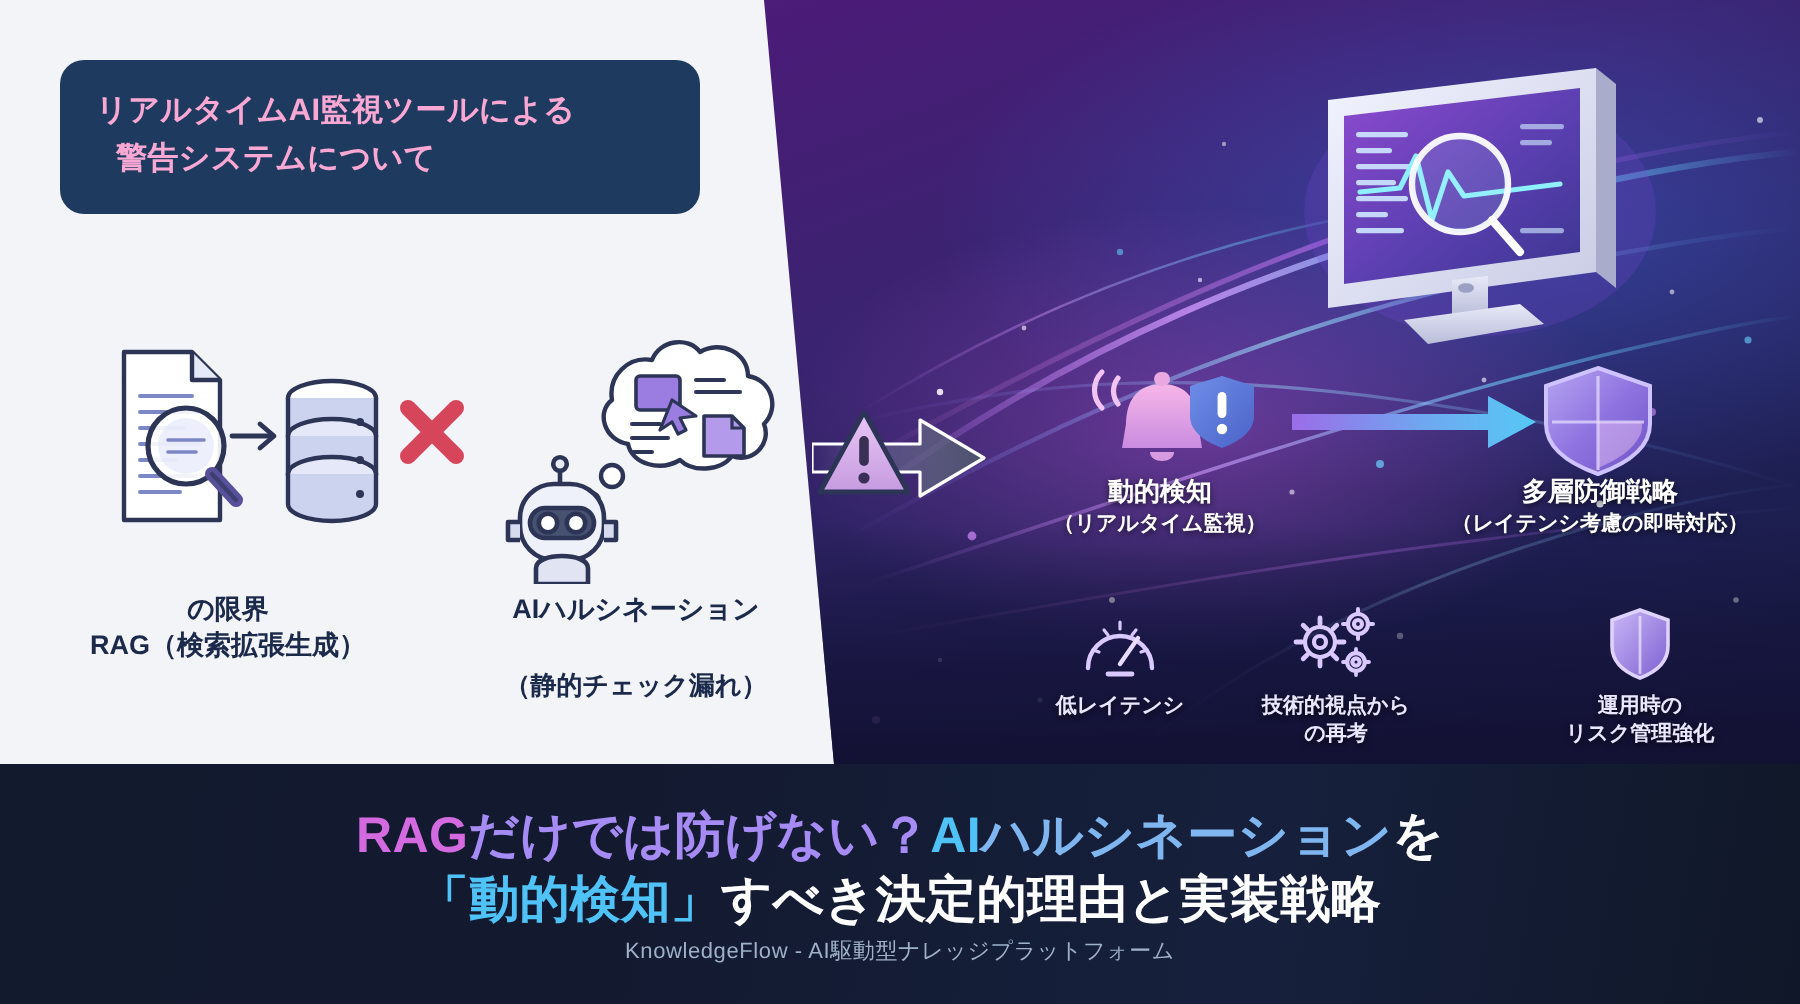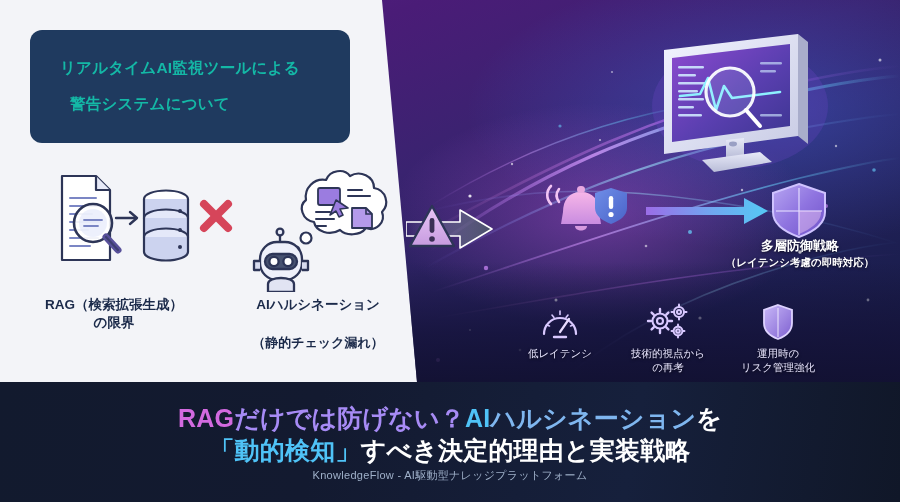--- a/index.html
+++ b/index.html
@@ -26,21 +26,21 @@
   
   .streaks{position:absolute;left:0;top:0;width:900px;height:382px;pointer-events:none;}
 
   
   .header-card{
     position:absolute;left:30px;top:30px;width:320px;
     background:#1f3a5f;border-radius:12px;padding:14px 18px 16px 18px;
     box-sizing:border-box;z-index:5;
   }
   .header-card p{
-    margin:12px;color:#14b8a6;font-weight:bold;font-size:15.5px;line-height:1.52;
+    margin:0;color:#f9a8d4;font-weight:bold;font-size:15.5px;line-height:1.52;
     letter-spacing:.2px;white-space:nowrap;
   }
   .header-card p.indent{padding-left:10px;}
 
   
   .illus{position:absolute;z-index:6;}
   #doc-db{left:52px;top:168px;}
   #redx{left:196px;top:196px;}
   #robot{left:244px;top:162px;}
   #warn-arrow{left:406px;top:198px;}
@@ -56,25 +56,25 @@
   .rcap .l1{font-weight:bold;font-size:13px;line-height:1.3;white-space:nowrap;
             text-shadow:0 1px 3px rgba(0,0,0,.65);}
   .rcap .l2{font-weight:bold;font-size:10.5px;line-height:1.35;white-space:nowrap;
             text-shadow:0 1px 3px rgba(0,0,0,.65);}
   #rcap-detect{left:480px;top:238px;width:200px;}
   #rcap-defense{left:688px;top:238px;width:224px;}
 
   
   .feat{position:absolute;z-index:7;text-align:center;width:120px;color:#e9e6ff;}
   .feat .ficon{height:40px;display:flex;align-items:center;justify-content:center;}
-  .feat .ftxt{font-weight:normal;font-size:10.5px;line-height:1.35;margin-top:4px;
+  .feat .ftxt{font-weight:bold;font-size:10.5px;line-height:1.35;margin-top:4px;
               text-shadow:0 1px 3px rgba(0,0,0,.7);white-space:nowrap;}
   #feat-0{left:500px;top:302px;}
   #feat-1{left:608px;top:302px;}
-  #feat-2{left:718px;top:302px;}
+  #feat-2{left:760px;top:302px;}
 
   
   #monitor{position:absolute;left:648px;top:28px;z-index:6;}
 
   
   .footer{
     position:absolute;left:0;top:382px;width:900px;height:120px;z-index:10;
     background:linear-gradient(100deg,#121a2e 0%,#131a30 35%,#16203c 70%,#101728 100%);
     display:flex;flex-direction:column;align-items:center;justify-content:center;
   }
@@ -304,22 +304,22 @@
     </defs>
 
     <path d="M0,24 L54,24 L54,12 L86,31 L54,50 L54,38 L0,38 Z" fill="url(#fade)" stroke="#ffffff" stroke-width="1.6" stroke-linejoin="round"></path>
 
     <path d="M26,8 L48,48 L4,48 Z" fill="url(#triG)" stroke="#2d3557" stroke-width="2.4" stroke-linejoin="round"></path>
     <rect x="23.6" y="20" width="4.8" height="15" rx="2.4" fill="#3a2f55"></rect>
     <circle cx="26" cy="41" r="2.8" fill="#3a2f55"></circle>
   </svg>
 
   <div class="cap" id="cap-rag">
+    <div class="l1">の限界</div>
     <div class="l1">RAG（検索拡張生成）</div>
-    <div class="l1">の限界</div>
   </div>
   <div class="cap" id="cap-hallu">
     <div class="l1">AIハルシネーション</div>
     <div class="l2">（静的チェック漏れ）</div>
   </div>
 
   <svg class="illus" style="left:535px;top:182px;" width="96" height="58" viewBox="0 0 96 58">
     <defs>
       <linearGradient id="bellG" x1="0" y1="0" x2="0" y2="1">
         <stop offset="0%" stop-color="#f7b6e8"></stop>
@@ -363,20 +363,24 @@
         <stop offset="50%" stop-color="#8f74e0"></stop>
         <stop offset="100%" stop-color="#6f52c8"></stop>
       </linearGradient>
     </defs>
     <path d="M31,2 L57,11 L57,30 C57,42 45,50 31,55 C17,50 5,42 5,30 L5,11 Z" fill="url(#shG2)" stroke="#cfc3ff" stroke-width="2"></path>
     <path d="M31,6 L31,53" stroke="#e3dcff" stroke-width="1.6" opacity=".75"></path>
     <path d="M8,29 L54,29" stroke="#e3dcff" stroke-width="1.6" opacity=".75"></path>
     <path d="M31,29 L53,29 L53,32 C52,40 43,47 31,52 Z" fill="#f0c9f5" opacity=".45"></path>
   </svg>
 
+  <div class="rcap" id="rcap-detect">
+    <div class="l1">動的検知</div>
+    <div class="l2">（リアルタイム監視）</div>
+  </div>
   <div class="rcap" id="rcap-defense">
     <div class="l1">多層防御戦略</div>
     <div class="l2">（レイテンシ考慮の即時対応）</div>
   </div>
 
   <div class="feat" id="feat-0">
     <div class="ficon">
       <svg width="40" height="36" viewBox="0 0 40 36">
         <path d="M4,30 A16,16 0 1,1 36,30" fill="none" stroke="#d9c9ff" stroke-width="2.2" stroke-linecap="round"></path>
         <g stroke="#d9c9ff" stroke-width="1.6" stroke-linecap="round">

